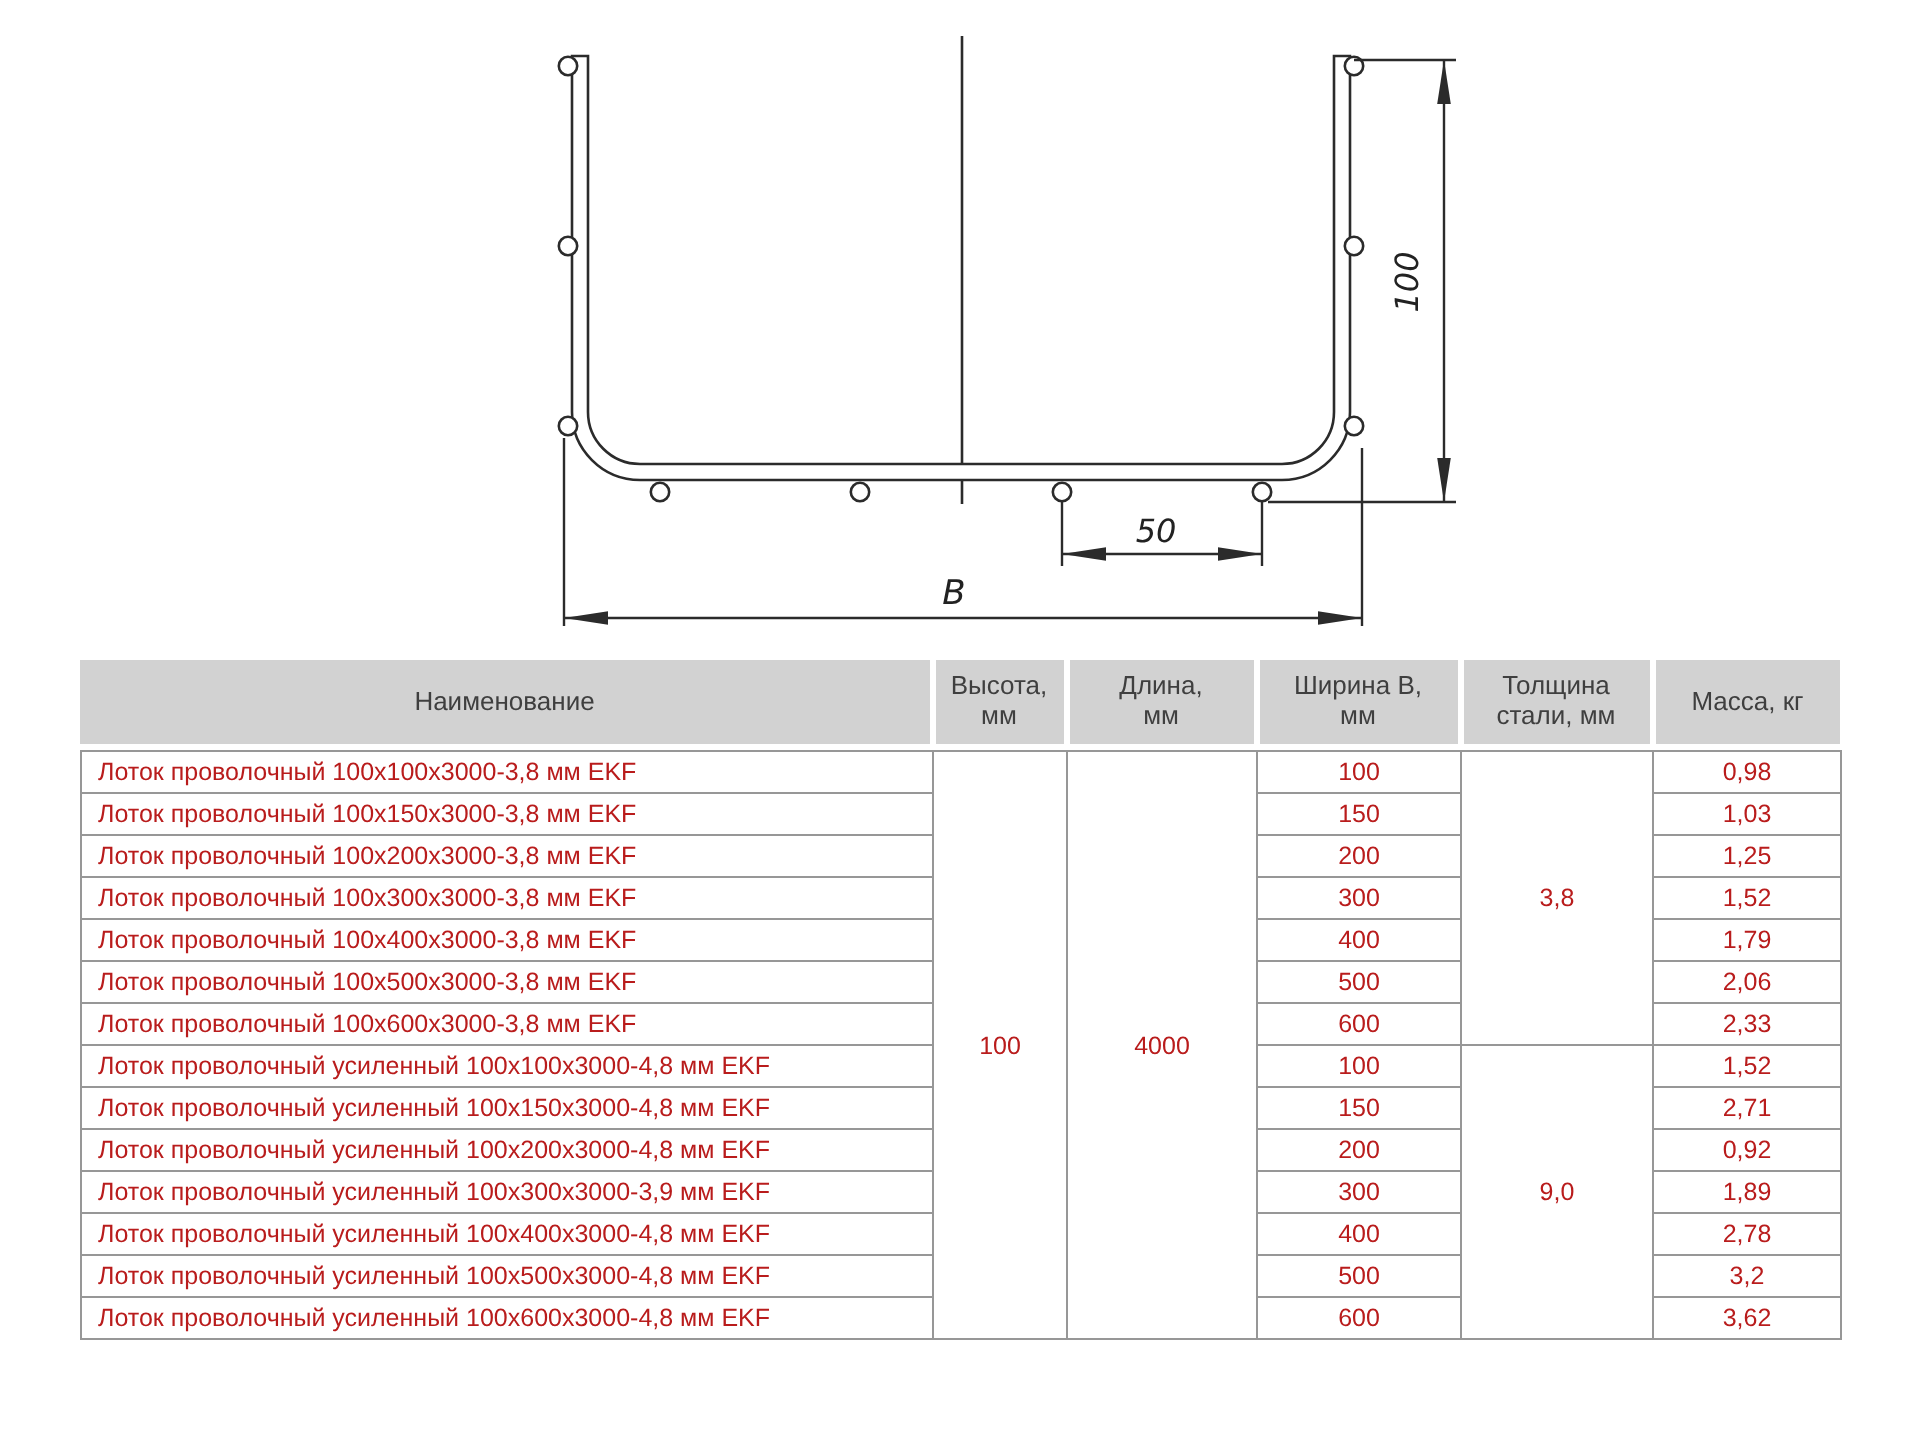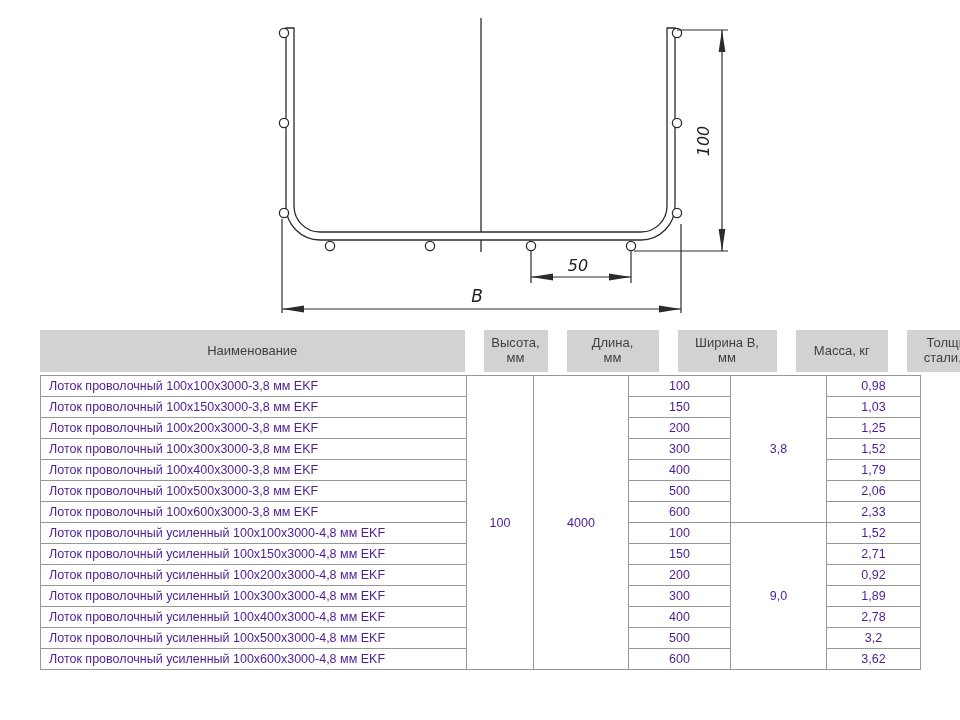--- a/index.html
+++ b/index.html
@@ -9,35 +9,35 @@
   }
   
   #drawing { position:absolute; left:0; top:0; }
   .dim-text {
     font-family:"DejaVu Sans", sans-serif;
     font-style:italic; fill:#222222;
   }
   
   #thead {
     position:absolute; left:40px; top:330px; width:920px; height:42px;
-    display:flex; gap:19px;
+    display:flex; gap:3px;
   }
   .hcell {
     background:#d2d2d2; color:#3f3f3f;
     display:flex; align-items:center; justify-content:center;
     text-align:center; font-size:13px; line-height:1.15;
     white-space:pre-line; flex:0 0 auto;
   }
   .hc0{width:424.5px}.hc1{width:64px}.hc2{width:92px}
   .hc3{width:99px}.hc4{width:93px}.hc5{width:92.5px}
   
   #tbody {
     position:absolute; left:40px; top:375px; width:880px;
     border-collapse:collapse; table-layout:fixed;
-    font-size:12.5px; color:#4c1d95;
+    font-size:12.5px; color:#b91c1c;
   }
   #tbody td {
     border:1px solid #979797; height:20px; padding:0;
     vertical-align:middle; text-align:center; overflow:hidden;
     background:#ffffff;
   }
   #tbody td.name { text-align:left; padding-left:8px; }
   col.c-name{width:426px} col.c-h{width:67px} col.c-l{width:95px}
   col.c-w{width:102px} col.c-t{width:96px} col.c-m{width:94px}
 </style>
@@ -106,23 +106,23 @@
   </svg>
 
   <div id="thead">
     <div class="hcell hc0">Наименование</div>
     <div class="hcell hc1">Высота,
 мм</div>
     <div class="hcell hc2">Длина,
 мм</div>
     <div class="hcell hc3">Ширина В,
 мм</div>
-    <div class="hcell hc5">Масса, кг</div>
     <div class="hcell hc4">Толщина
 стали, мм</div>
+    <div class="hcell hc5">Масса, кг</div>
   </div>
 
   <table id="tbody">
     <colgroup>
       <col class="c-name">
         <col class="c-h">
         <col class="c-l">
       <col class="c-w">
         <col class="c-t">
         <col class="c-m">
@@ -176,21 +176,21 @@
       <td class="name">Лоток проволочный усиленный 100х150х3000-4,8 мм EKF</td>
       <td>150</td>
       <td>2,71</td>
     </tr>
     <tr>
       <td class="name">Лоток проволочный усиленный 100х200х3000-4,8 мм EKF</td>
       <td>200</td>
       <td>0,92</td>
     </tr>
     <tr>
-      <td class="name">Лоток проволочный усиленный 100х300х3000-4,8 мм EKF</td>
+      <td class="name">Лоток проволочный усиленный 100х300х3000-3,9 мм EKF</td>
       <td>300</td>
       <td>1,89</td>
     </tr>
     <tr>
       <td class="name">Лоток проволочный усиленный 100х400х3000-4,8 мм EKF</td>
       <td>400</td>
       <td>2,78</td>
     </tr>
     <tr>
       <td class="name">Лоток проволочный усиленный 100х500х3000-4,8 мм EKF</td>

